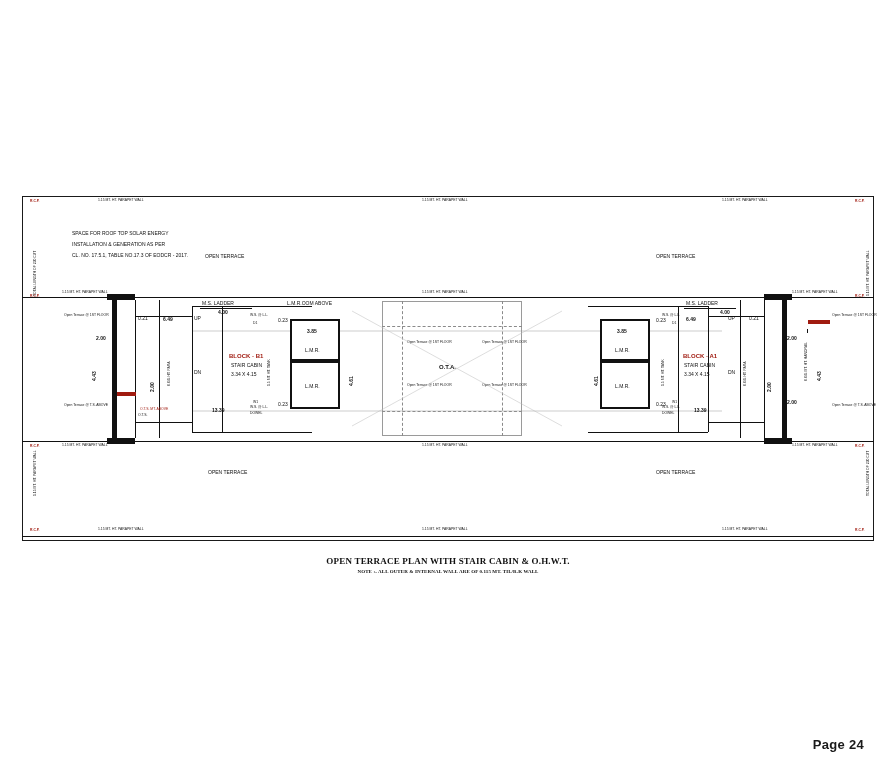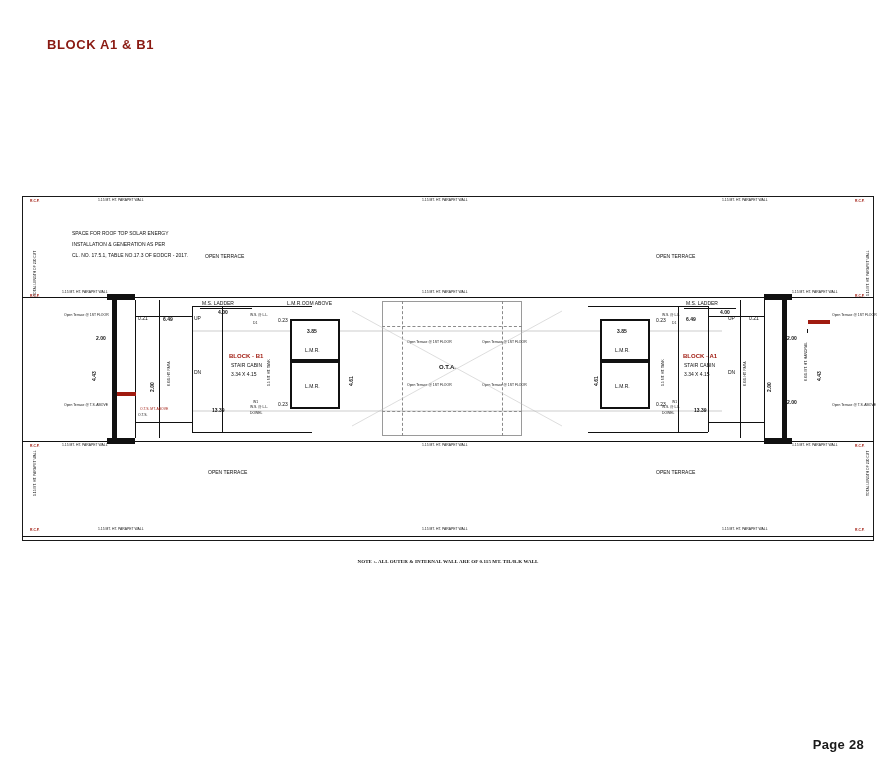--- a/index.html
+++ b/index.html
@@ -153,21 +153,20 @@
     font-size: 5px;
     color: #111;
     margin-top: 3px;
     letter-spacing: 0.1px;
   }
 </style>
 </head>
 <body>
 
 <div id="header">
-  <div class="hdr-line">BLOCK A1 &amp; B1</div>
 </div>
 
 <div id="drawing">
 
   <div id="plan-border"></div>
 
   <div class="t" style="left:76px; top:3px;">1.15 MT. HT. PARAPET WALL</div>
   <div class="t" style="left:400px; top:3px;">1.15 MT. HT. PARAPET WALL</div>
   <div class="t" style="left:700px; top:3px;">1.15 MT. HT. PARAPET WALL</div>
 
@@ -345,16 +344,17 @@
   <div class="wall" style="left:90px; top:104px; width:5px; height:138px;"></div>
   <div class="wall" style="left:760px; top:104px; width:5px; height:138px;"></div>
 
   <div class="tick" style="left:90px; top:133px;"></div>
   <div class="tick" style="left:113px; top:133px;"></div>
   <div class="tick" style="left:760px; top:133px;"></div>
   <div class="tick" style="left:785px; top:133px;"></div>
 </div>
 
 <div id="plan-title">
+  <div class="main">OPEN TERRACE PLAN WITH STAIR CABIN &amp; O.H.W.T.</div>
   <div class="note">NOTE :- ALL OUTER &amp; INTERNAL WALL ARE OF 0.115 MT. TH./R.K WALL</div>
 </div>
 
-<div id="page-number">Page 28</div>
+<div id="page-number">Page 24</div>
 
 </body></html>

